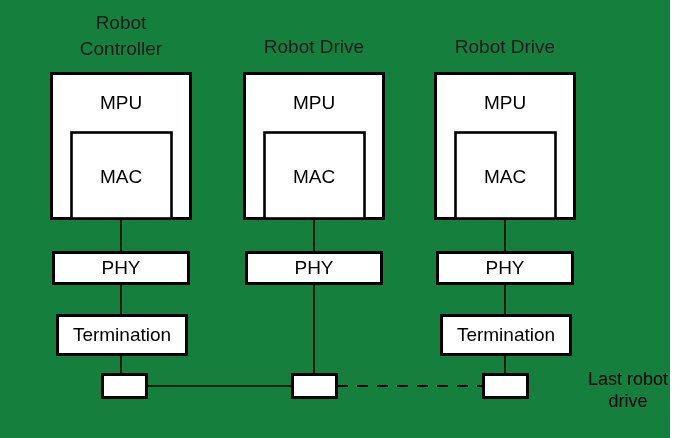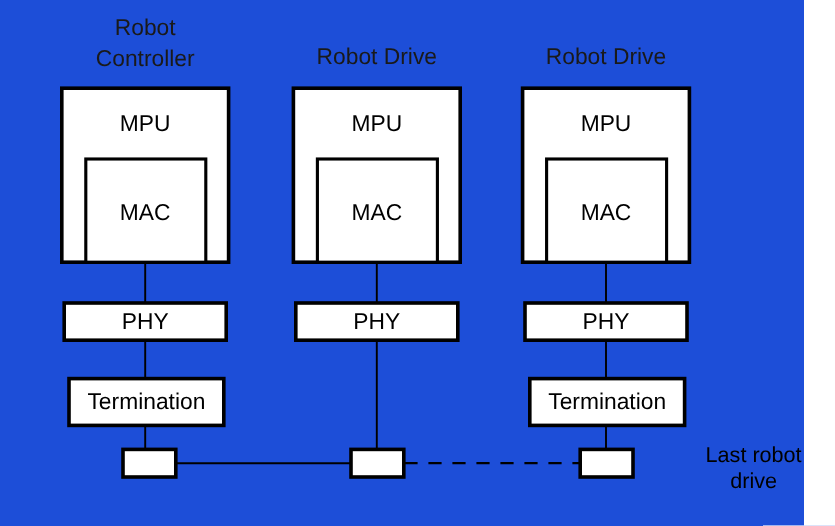--- a/index.html
+++ b/index.html
@@ -10,21 +10,21 @@
   body {
     width: 696px;
     height: 438px;
     font-family: "Liberation Sans", sans-serif;
     overflow: hidden;
   }
   #diagram-root {
     position: relative;
     width: 670px;
     height: 438px;
-    background: #1d4ed8;
+    background: #15803d;
   }
   svg.diagram {
     display: block;
     width: 696px;
     height: 438px;
   }
   .box-rect {
     fill: #ffffff;
     stroke: #000000;
     stroke-width: 3;

